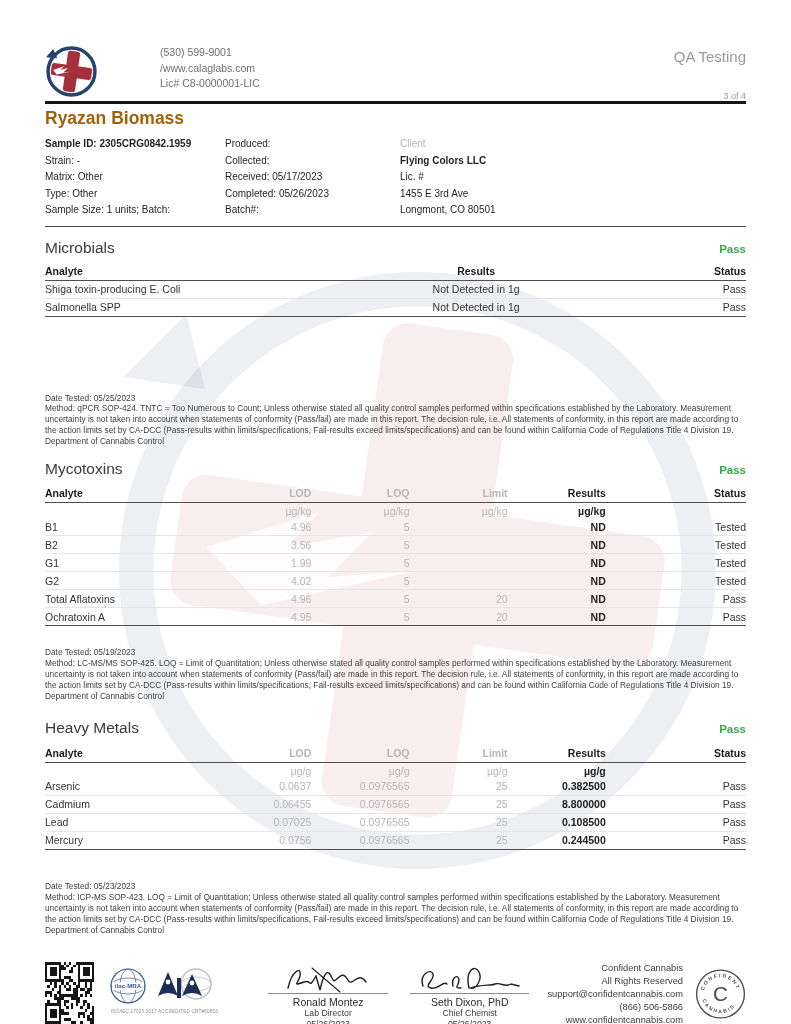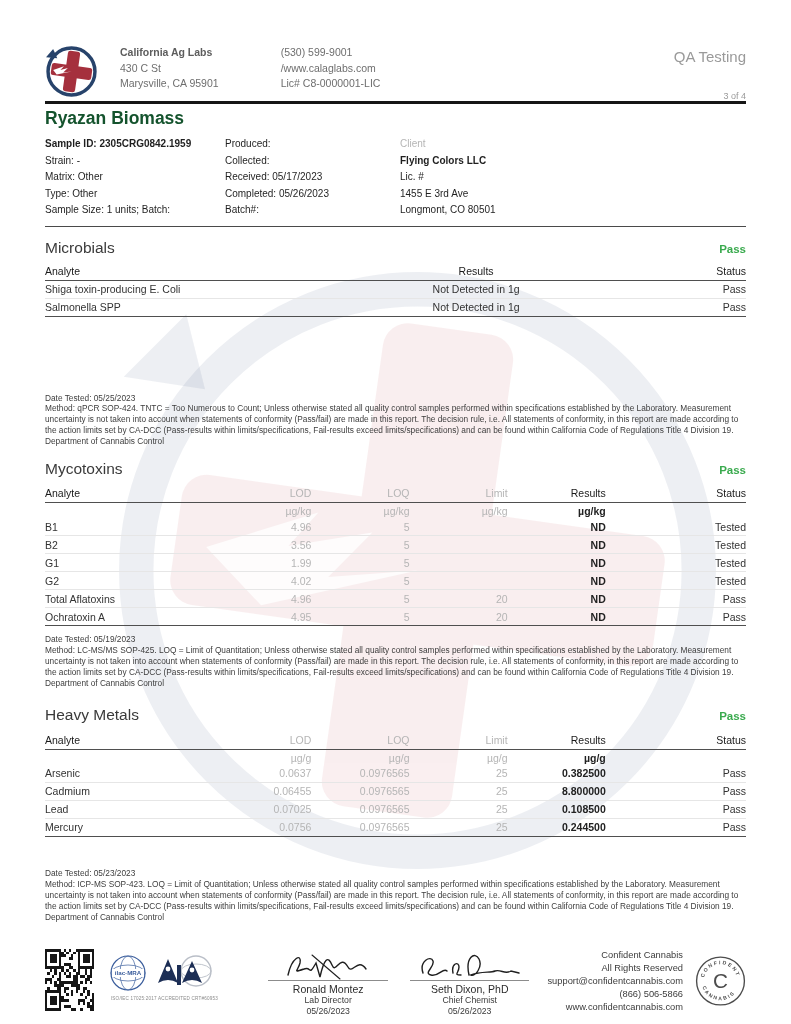--- a/index.html
+++ b/index.html
@@ -11,37 +11,37 @@
   
   .hdr-row { display:flex; align-items:flex-start; }
   .logo-svg { width:53px; height:53px; flex:0 0 53px; }
   .lab-block { margin-left:22px; font-size:10.5px; line-height:15.5px; color:#6e6e6e; }
   .lab-name { font-weight:bold; color:#5d5d5d; }
   .contact-block { margin-left:62px; font-size:10.5px; line-height:15.5px; color:#6e6e6e; }
   .hdr-right { margin-left:auto; text-align:right; }
   .qa-testing { font-size:15px; color:#9a9a9a; margin-top:3px; }
   .page-num { font-size:9px; color:#9a9a9a; margin-top:26px; }
   .rule-thick { border-bottom:3px solid #161616; margin-top:0px; }
-  .doc-title { font-size:17.5px; font-weight:bold; color:#14532d; margin:4px 0 7px 0; }
+  .doc-title { font-size:17.5px; font-weight:bold; color:#a16207; margin:4px 0 7px 0; }
 
   
   .info-grid { display:flex; font-size:10px; line-height:16.5px; color:#1f1f1f; }
   .info-col1 { width:180px; }
   .info-col2 { width:175px; }
   .info-col3 { width:220px; }
   .b { font-weight:bold; }
   .gray { color:#b5b5b5; }
   .rule-thin { border-bottom:1.2px solid #4a4a4a; margin-top:7px; }
 
   
   .sec-head { display:flex; justify-content:space-between; align-items:baseline;gap:9px; }
   .sec-title { font-size:15.5px; color:#3a3a3a; }
   .sec-pass { font-size:11.5px; font-weight:bold; }
   table { width:100%; border-collapse:collapse; font-size:10.5px; color:#333; }
-  th { font-weight:normal; color:#1a1a1a; padding:2px 0 3px 0; }
+  th { font-weight:bold; color:#1a1a1a; padding:2px 0 3px 0; }
   .hdr-line th { border-bottom:1.3px solid #4f4f4f; }
   td { padding:2.5px 0; border-bottom:0.8px solid #e6e6e6; }
   tr.units td { border-bottom:none; padding:2px 0 1px 0; }
   tr.last td { border-bottom:1.3px solid #4f4f4f; }
   .al { text-align:left; } .ac { text-align:center; } .ar { text-align:right; }
   .res { font-weight:bold; color:#222; }
   .notes { font-size:8.3px; line-height:1.32; color:#3d3d3d; }
 
   
   .footer { display:flex; align-items:flex-start; margin-top:26px; }
@@ -79,25 +79,20 @@
     <div class="hdr-row">
       <svg class="logo-svg" viewBox="0 0 52 52">
         <circle cx="26" cy="26" r="23" fill="none" stroke="#27436b" stroke-width="3.4"></circle>
         <polygon points="8,4 1,12 12,13" fill="#27436b"></polygon>
         <g transform="rotate(8 26 26)">
           <rect x="20" y="6" width="12" height="40" rx="2.5" fill="#a5303d"></rect>
           <rect x="6" y="20" width="40" height="12" rx="2.5" fill="#a5303d"></rect>
           <polygon points="8,27 18,22 15,26 22,23 18,28 26,26 12,31" fill="#ffffff"></polygon>
         </g>
       </svg>
-      <div class="lab-block">
-        <div class="lab-name">California Ag Labs</div>
-        <div>430 C St</div>
-        <div>Marysville, CA 95901</div>
-      </div>
       <div class="contact-block">
         <div>(530) 599-9001</div>
         <div>/www.calaglabs.com</div>
         <div>Lic# C8-0000001-LIC</div>
       </div>
       <div class="hdr-right">
         <div class="qa-testing">QA Testing</div>
         <div class="page-num">3 of 4</div>
       </div>
     </div>
@@ -223,21 +218,21 @@
       <tr class="last">
         <td class="al">Ochratoxin A</td>
         <td class="ar gray">4.95</td>
         <td class="ar gray">5</td>
         <td class="ar gray">20</td>
         <td class="ar res">ND</td>
         <td class="ar">Pass</td>
       </tr>
     </tbody>
       </table>
-    <div class="notes" style="margin-top:8px;">
+    <div class="notes" style="margin-top:21px;">
       <div>Date Tested: 05/19/2023</div>
       <div>Method: LC-MS/MS SOP-425. LOQ = Limit of Quantitation; Unless otherwise stated all quality control samples performed within specifications established by the Laboratory. Measurement uncertainty is not taken into account when statements of conformity (Pass/fail) are made in this report.  The decision rule, i.e. All statements of conformity, in this report are made according to the action limits set by CA-DCC (Pass-results within limits/specifications, Fail-results exceed limits/specifications) and can be found within California Code of Regulations Title 4 Division 19. Department of Cannabis Control</div>
     </div>
 
     <div class="sec-head" style="margin-top:17px;">
       <div class="sec-title">Heavy Metals</div>
       <div class="sec-pass pass-green" style="color: rgb(58, 170, 78);">Pass</div>
     </div>
     <table style="margin-top:8px;">
       <tbody>

